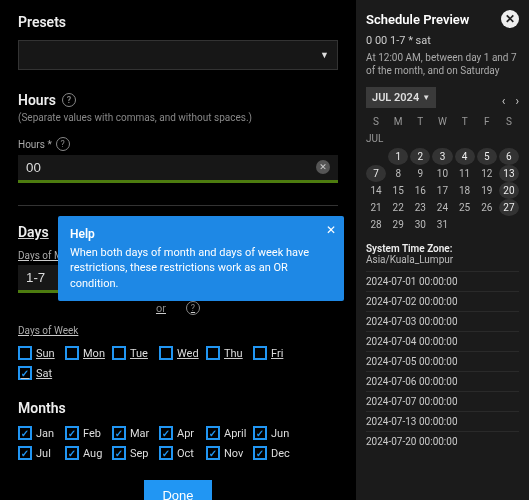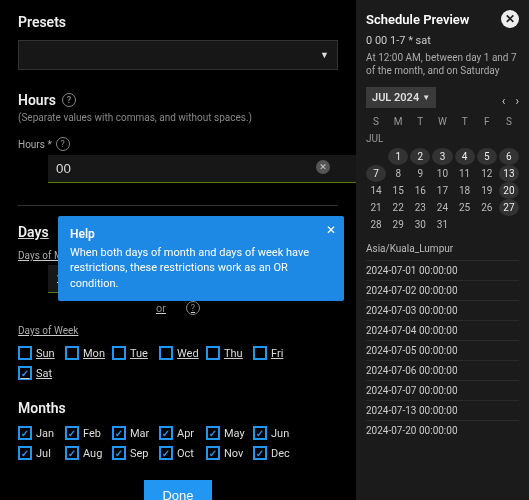--- a/index.html
+++ b/index.html
@@ -52,26 +52,25 @@
   .field-label {
     font-size: 10px; color: #aaa;
     margin-top: 14px;
     display: flex; align-items: center; gap: 4px;
   }
   .text-input {
     margin-top: 4px;
     height: 28px;
     background: #171717;
     border: none;
-    border-bottom: 1px solid #4d7c0f;
+    border-bottom: 3px solid #4d7c0f;
     color: #ddd;
     padding: 0 8px;
     width: 100%;
     position: relative;
-    margin-left: 30px;
   }
   .clear-x {
     position: absolute; right: 8px; top: 50%;
     transform: translateY(-50%);
     width: 14px; height: 14px;
     background: #555; border-radius: 50%;
     display: flex; align-items: center; justify-content: center;
     font-size: 9px; color: #ccc;
   }
   .divider {
@@ -281,21 +280,21 @@
         <div class="cb">
           <span class="box checked"></span>
           <span class="cb-label">Mar</span>
         </div>
         <div class="cb">
           <span class="box checked"></span>
           <span class="cb-label">Apr</span>
         </div>
         <div class="cb">
           <span class="box checked"></span>
-          <span class="cb-label">May</span>
+          <span class="cb-label">April</span>
         </div>
         <div class="cb">
           <span class="box checked"></span>
           <span class="cb-label">Jun</span>
         </div>
         <div class="cb">
           <span class="box checked"></span>
           <span class="cb-label">Jul</span>
         </div>
         <div class="cb">
@@ -402,20 +401,21 @@
           <div>29</div>
           <div>30</div>
           <div>31</div>
           <div></div>
           <div></div>
           <div></div>
         </div>
       </div>
   </div>
   <div class="stz">
+    <div class="stz-label">System Time Zone:</div>
     <div class="stz-val">Asia/Kuala_Lumpur</div>
   </div>
   <div class="time-list" id="time-list">
       <div class="time-item">2024-07-01 00:00:00</div>
       <div class="time-item">2024-07-02 00:00:00</div>
       <div class="time-item">2024-07-03 00:00:00</div>
       <div class="time-item">2024-07-04 00:00:00</div>
       <div class="time-item">2024-07-05 00:00:00</div>
       <div class="time-item">2024-07-06 00:00:00</div>
       <div class="time-item">2024-07-07 00:00:00</div>

